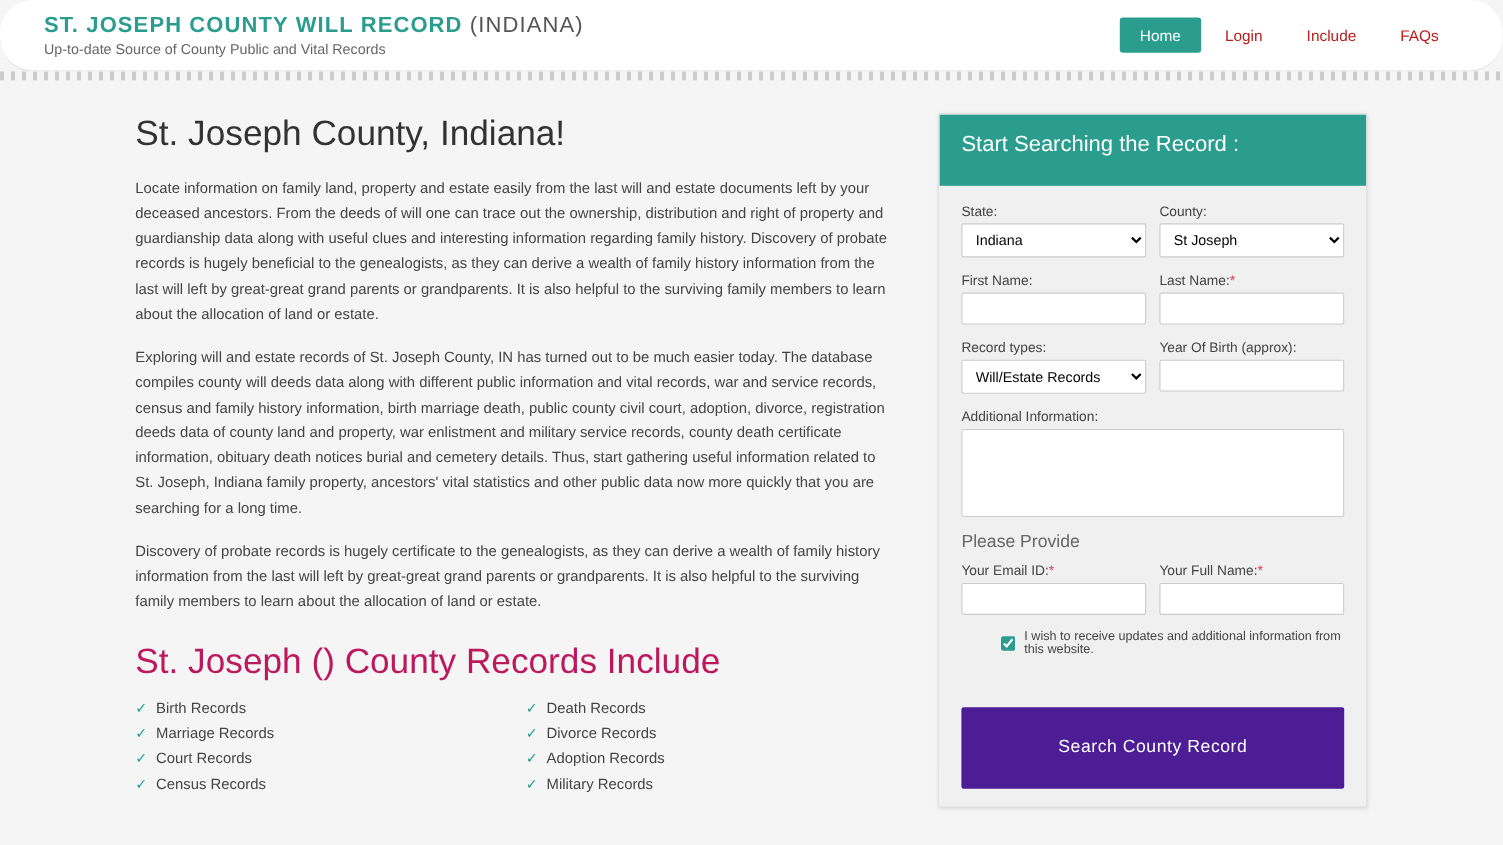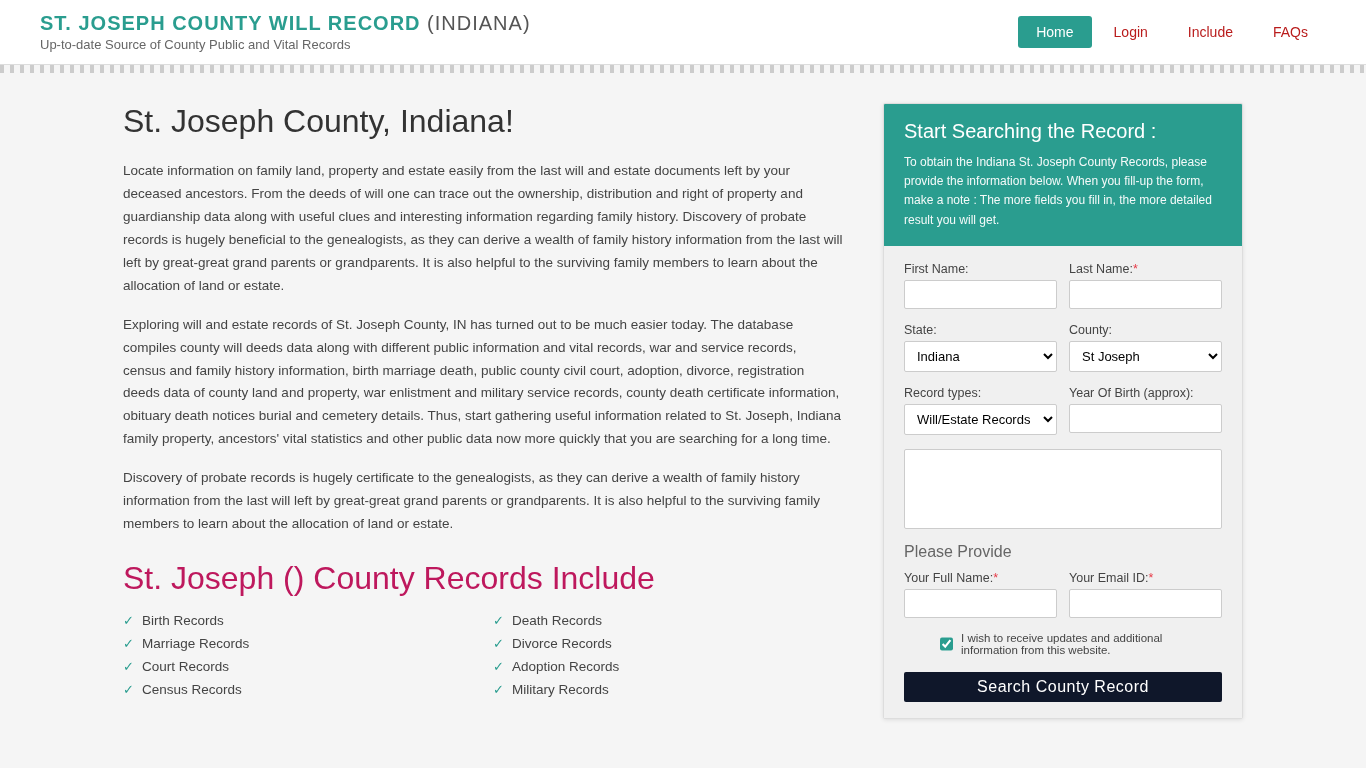--- a/index.html
+++ b/index.html
@@ -6,20 +6,21 @@
     body { font-family: Arial, sans-serif; font-size: 14px; color: #333; background: #f5f5f5; }
     
     
     .header {
       background: #fff;
       border-bottom: 1px solid #ddd;
       padding: 12px 40px;
       display: flex;
       align-items: center;
       justify-content: space-between;
+      border-radius: 30px;
     }
     .header-left {}
     .header-title {
       font-size: 20px;
       font-weight: bold;
       letter-spacing: 1px;
       text-transform: uppercase;
     }
     .header-title .highlight { color: #2a9d8f; }
     .header-title .normal { color: #555; font-weight: normal; }
@@ -99,21 +100,21 @@
       font-size: 13.5px;
       color: #444;
     }
     .checkmark {
       color: #2a9d8f;
       font-size: 13px;
     }
 
     
     .right-col {
-      width: 360px;
+      width: 390px;
       flex-shrink: 0;
     }
     .form-card {
       background: #fff;
       border: 1px solid #ddd;
       border-radius: 2px;
       overflow: hidden;
       box-shadow: 0 1px 4px rgba(0,0,0,0.1);
     }
     .form-header {
@@ -178,28 +179,29 @@
       accent-color: #2a9d8f;
       width: 16px;
       height: 16px;
     }
     .checkbox-row label {
       font-size: 11.5px;
       color: #444;
     }
     .search-btn {
       width: 100%;
-      padding: 6px;
-      background: #0f172a;
+      padding: 28px;
+      background: #4c1d95;
       color: #fff;
       border: none;
       font-size: 16px;
       cursor: pointer;
       border-radius: 2px;
       letter-spacing: 0.5px;
+      margin-top: 30px;
     }
   </style>
 </head>
 <body>
 
 <header class="header">
   <div class="header-left">
     <div class="header-title">
       <span class="highlight">ST. JOSEPH COUNTY WILL RECORD</span>
       <span class="normal"> (INDIANA)</span>
@@ -260,85 +262,85 @@
         <span class="checkmark">✓</span>
         <span>Military Records</span>
       </div>
     </div>
   </div>
 
   <div class="right-col">
     <div class="form-card">
       <div class="form-header">
         <h2>Start Searching the Record :</h2>
-        <p>To obtain the Indiana St. Joseph County Records, please provide the information below. When you fill-up the form, make a note : The more fields you fill in, the more detailed result you will get.</p>
       </div>
       <div class="form-body">
+        
+        <div class="form-row">
+          <div class="form-group">
+            <label>State:</label>
+            <select><option>Indiana</option><option>Illinois</option><option>Ohio</option><option>Michigan</option></select>
+          </div>
+          <div class="form-group">
+            <label>County:</label>
+            <select><option>St Joseph</option><option>Allen</option><option>Lake</option><option>Marion</option></select>
+          </div>
+        </div>
+
         
         <div class="form-row">
           <div class="form-group">
             <label>First Name:</label>
             <input type="text" style="">
           </div>
           <div class="form-group">
             <label>
               <span>Last Name:</span><span style="color:#e63946">*</span>
             </label>
             <input type="text" style="">
           </div>
         </div>
 
         
         <div class="form-row">
           <div class="form-group">
-            <label>State:</label>
-            <select><option>Indiana</option><option>Illinois</option><option>Ohio</option><option>Michigan</option></select>
-          </div>
-          <div class="form-group">
-            <label>County:</label>
-            <select><option>St Joseph</option><option>Allen</option><option>Lake</option><option>Marion</option></select>
-          </div>
-        </div>
-
-        
-        <div class="form-row">
-          <div class="form-group">
             <label>Record types:</label>
             <select><option>Will/Estate Records</option><option>Birth Records</option><option>Death Records</option><option>Marriage Records</option></select>
           </div>
           <div class="form-group">
             <label>Year Of Birth (approx):</label>
             <input type="text" style="">
           </div>
         </div>
 
         
         <div class="form-row">
           <div class="form-group" style="flex:1">
+            <label>Additional Information:</label>
             <textarea style=""></textarea>
           </div>
         </div>
 
         
         <div class="please-provide">Please Provide</div>
 
         
         <div class="form-row">
+          <div class="form-group">
+            <label>
+              <span>Your Email ID:</span><span style="color:#e63946">*</span>
+            </label>
+            <input type="email" style="">
+          </div>
           <div class="form-group">
             <label>
               <span>Your Full Name:</span><span style="color:#e63946">*</span>
             </label>
             <input type="text" style="">
           </div>
-          <div class="form-group">
-            <label>
-              <span>Your Email ID:</span><span style="color:#e63946">*</span>
-            </label>
-            <input type="email" style="">
-          </div>
         </div>
 
         
         <div class="checkbox-row">
           <input type="checkbox" id="newsletter" checked="" style="">
           <label for="newsletter">I wish to receive updates and additional information from this website.</label>
         </div>
 
         
         <button class="search-btn">Search County Record</button>

